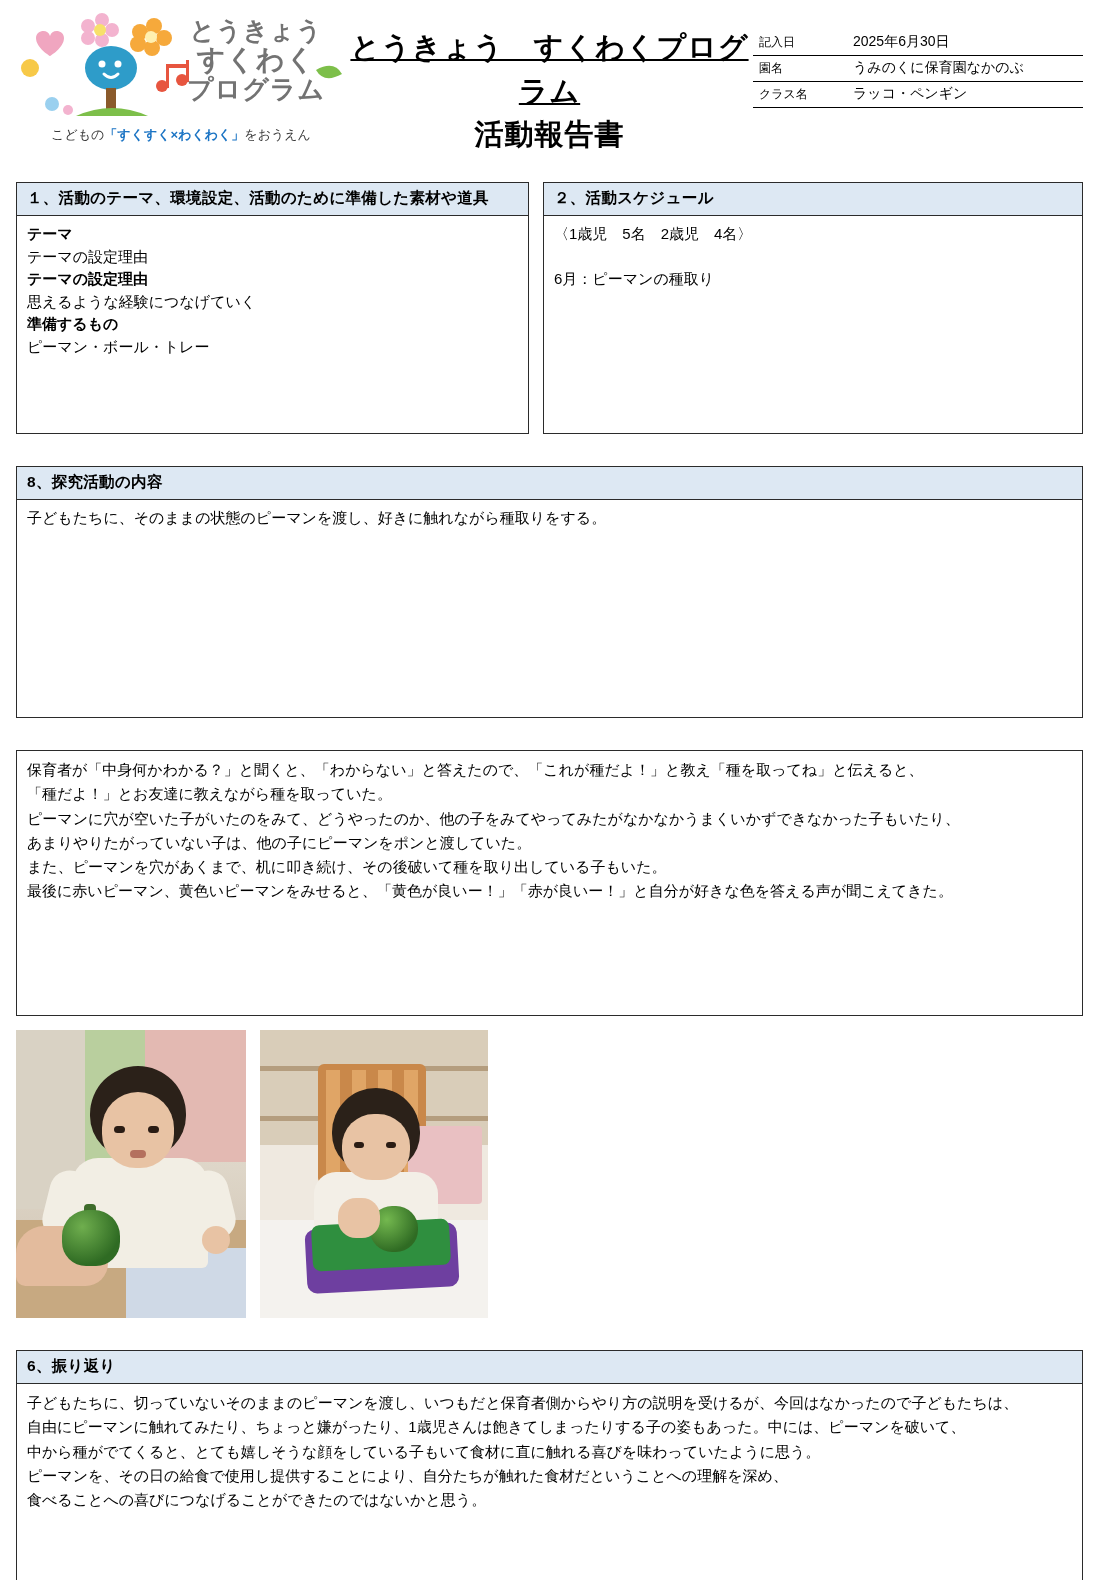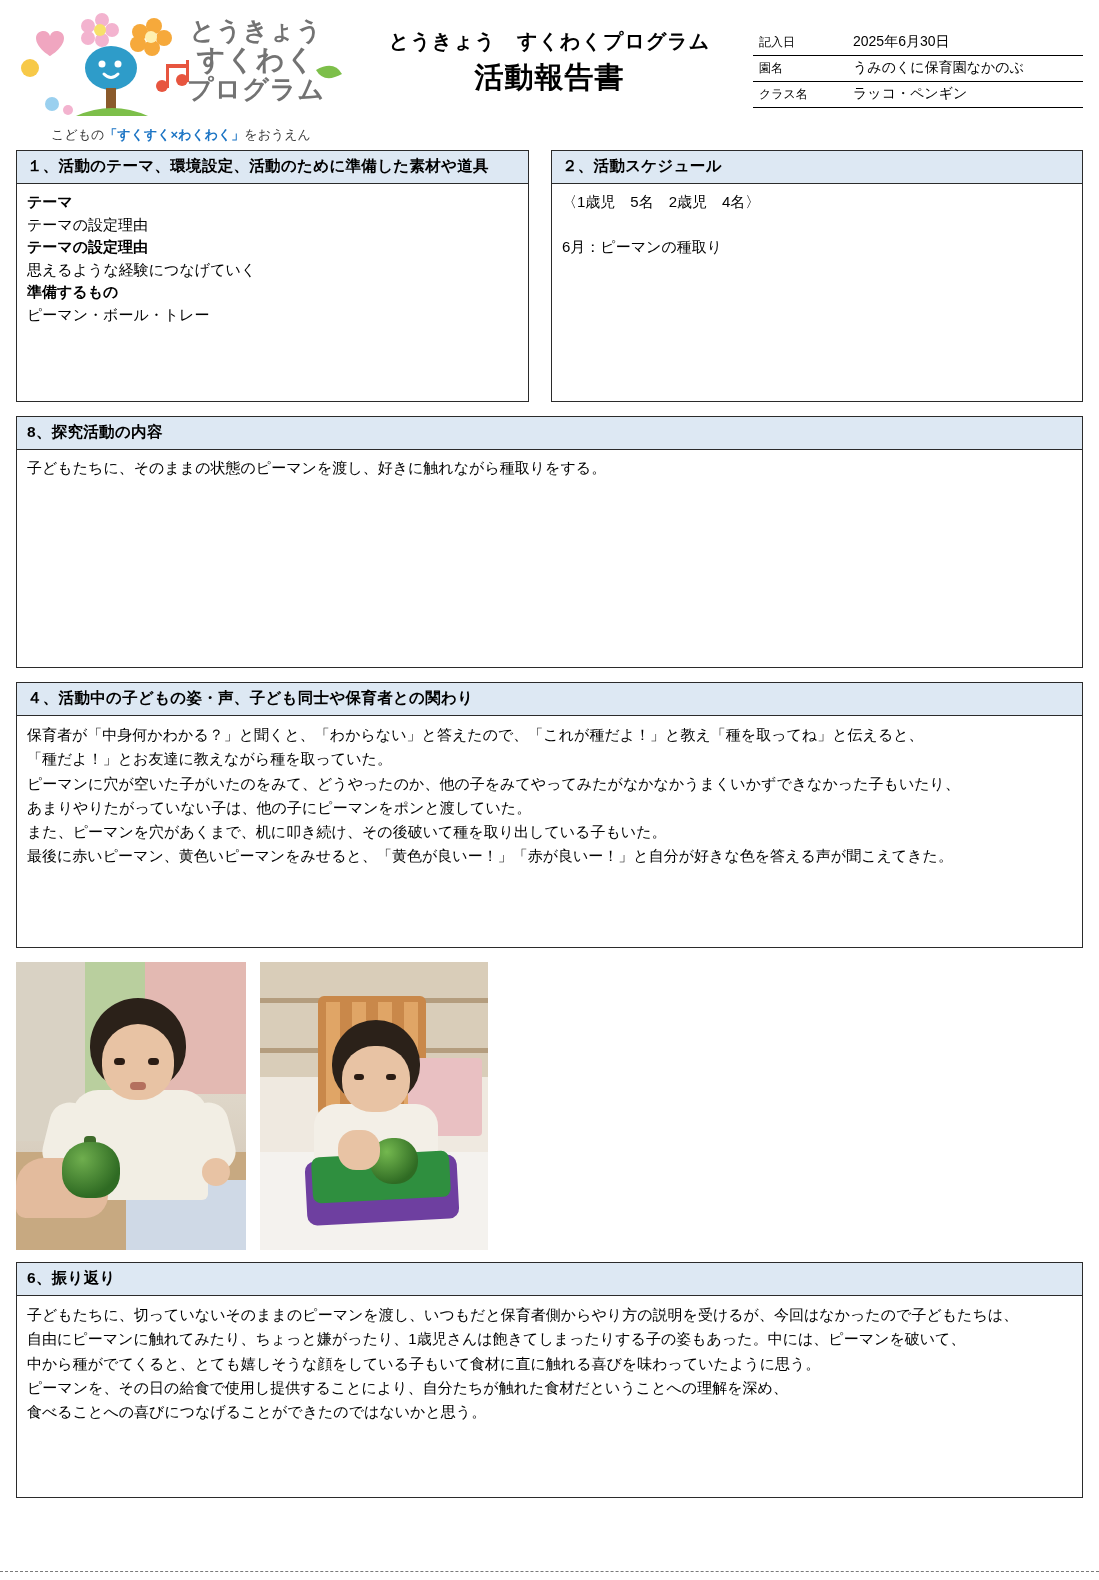--- a/index.html
+++ b/index.html
@@ -70,24 +70,25 @@
     white-space: nowrap;
   }
   .logo-tag .blue { color: #1b74c4; font-weight: bold; }
 
   .title-block {
     flex: 1 1 auto;
     text-align: center;
     padding-top: 18px;
   }
   .doc-title-1 {
-    font-size: 20px;
+    font-size: 29px;
     font-weight: bold;
     letter-spacing: 1px;
     line-height: 1.5;
+    text-decoration: underline;
   }
   .doc-title-2 {
     font-size: 29px;
     font-weight: bold;
     letter-spacing: 1px;
     line-height: 1.5;
   }
   .meta-block {
     flex: 0 0 330px;
     width: 330px;
@@ -108,24 +109,25 @@
   }
   .meta-value {
     flex: 1 1 auto;
     font-size: 14px;
     padding-left: 8px;
   }
 
   
   .row {
     display: flex;
-    gap: 22px;
+    gap: 14px;
     padding: 0 16px;
     box-sizing: border-box;
     margin-bottom: 14px;
+    margin-top: 32px;
   }
   .box {
     border: 1px solid #2b2b2b;
     box-sizing: border-box;
     background: #fff;
   }
   .box-head {
     background: #dde8f3;
     border-bottom: 1px solid #2b2b2b;
     font-weight: bold;
@@ -332,21 +334,20 @@
     <div class="box full" style="height:252px;">
       <div class="box-head">8、探究活動の内容</div>
       <div class="box-body">
         <div class="b-text">子どもたちに、そのままの状態のピーマンを渡し、好きに触れながら種取りをする。</div>
       </div>
     </div>
   </div>
 
   <div class="row">
     <div class="box full" style="height:266px;">
-      <div class="box-head">４、活動中の子どもの姿・声、子ども同士や保育者との関わり</div>
       <div class="box-body body-lines">
         <p>保育者が「中身何かわかる？」と聞くと、「わからない」と答えたので、「これが種だよ！」と教え「種を取ってね」と伝えると、</p>
         <p>「種だよ！」とお友達に教えながら種を取っていた。</p>
         <p>ピーマンに穴が空いた子がいたのをみて、どうやったのか、他の子をみてやってみたがなかなかうまくいかずできなかった子もいたり、</p>
         <p>あまりやりたがっていない子は、他の子にピーマンをポンと渡していた。</p>
         <p>また、ピーマンを穴があくまで、机に叩き続け、その後破いて種を取り出している子もいた。</p>
         <p>最後に赤いピーマン、黄色いピーマンをみせると、「黄色が良いー！」「赤が良いー！」と自分が好きな色を答える声が聞こえてきた。</p>
       </div>
     </div>
   </div>

